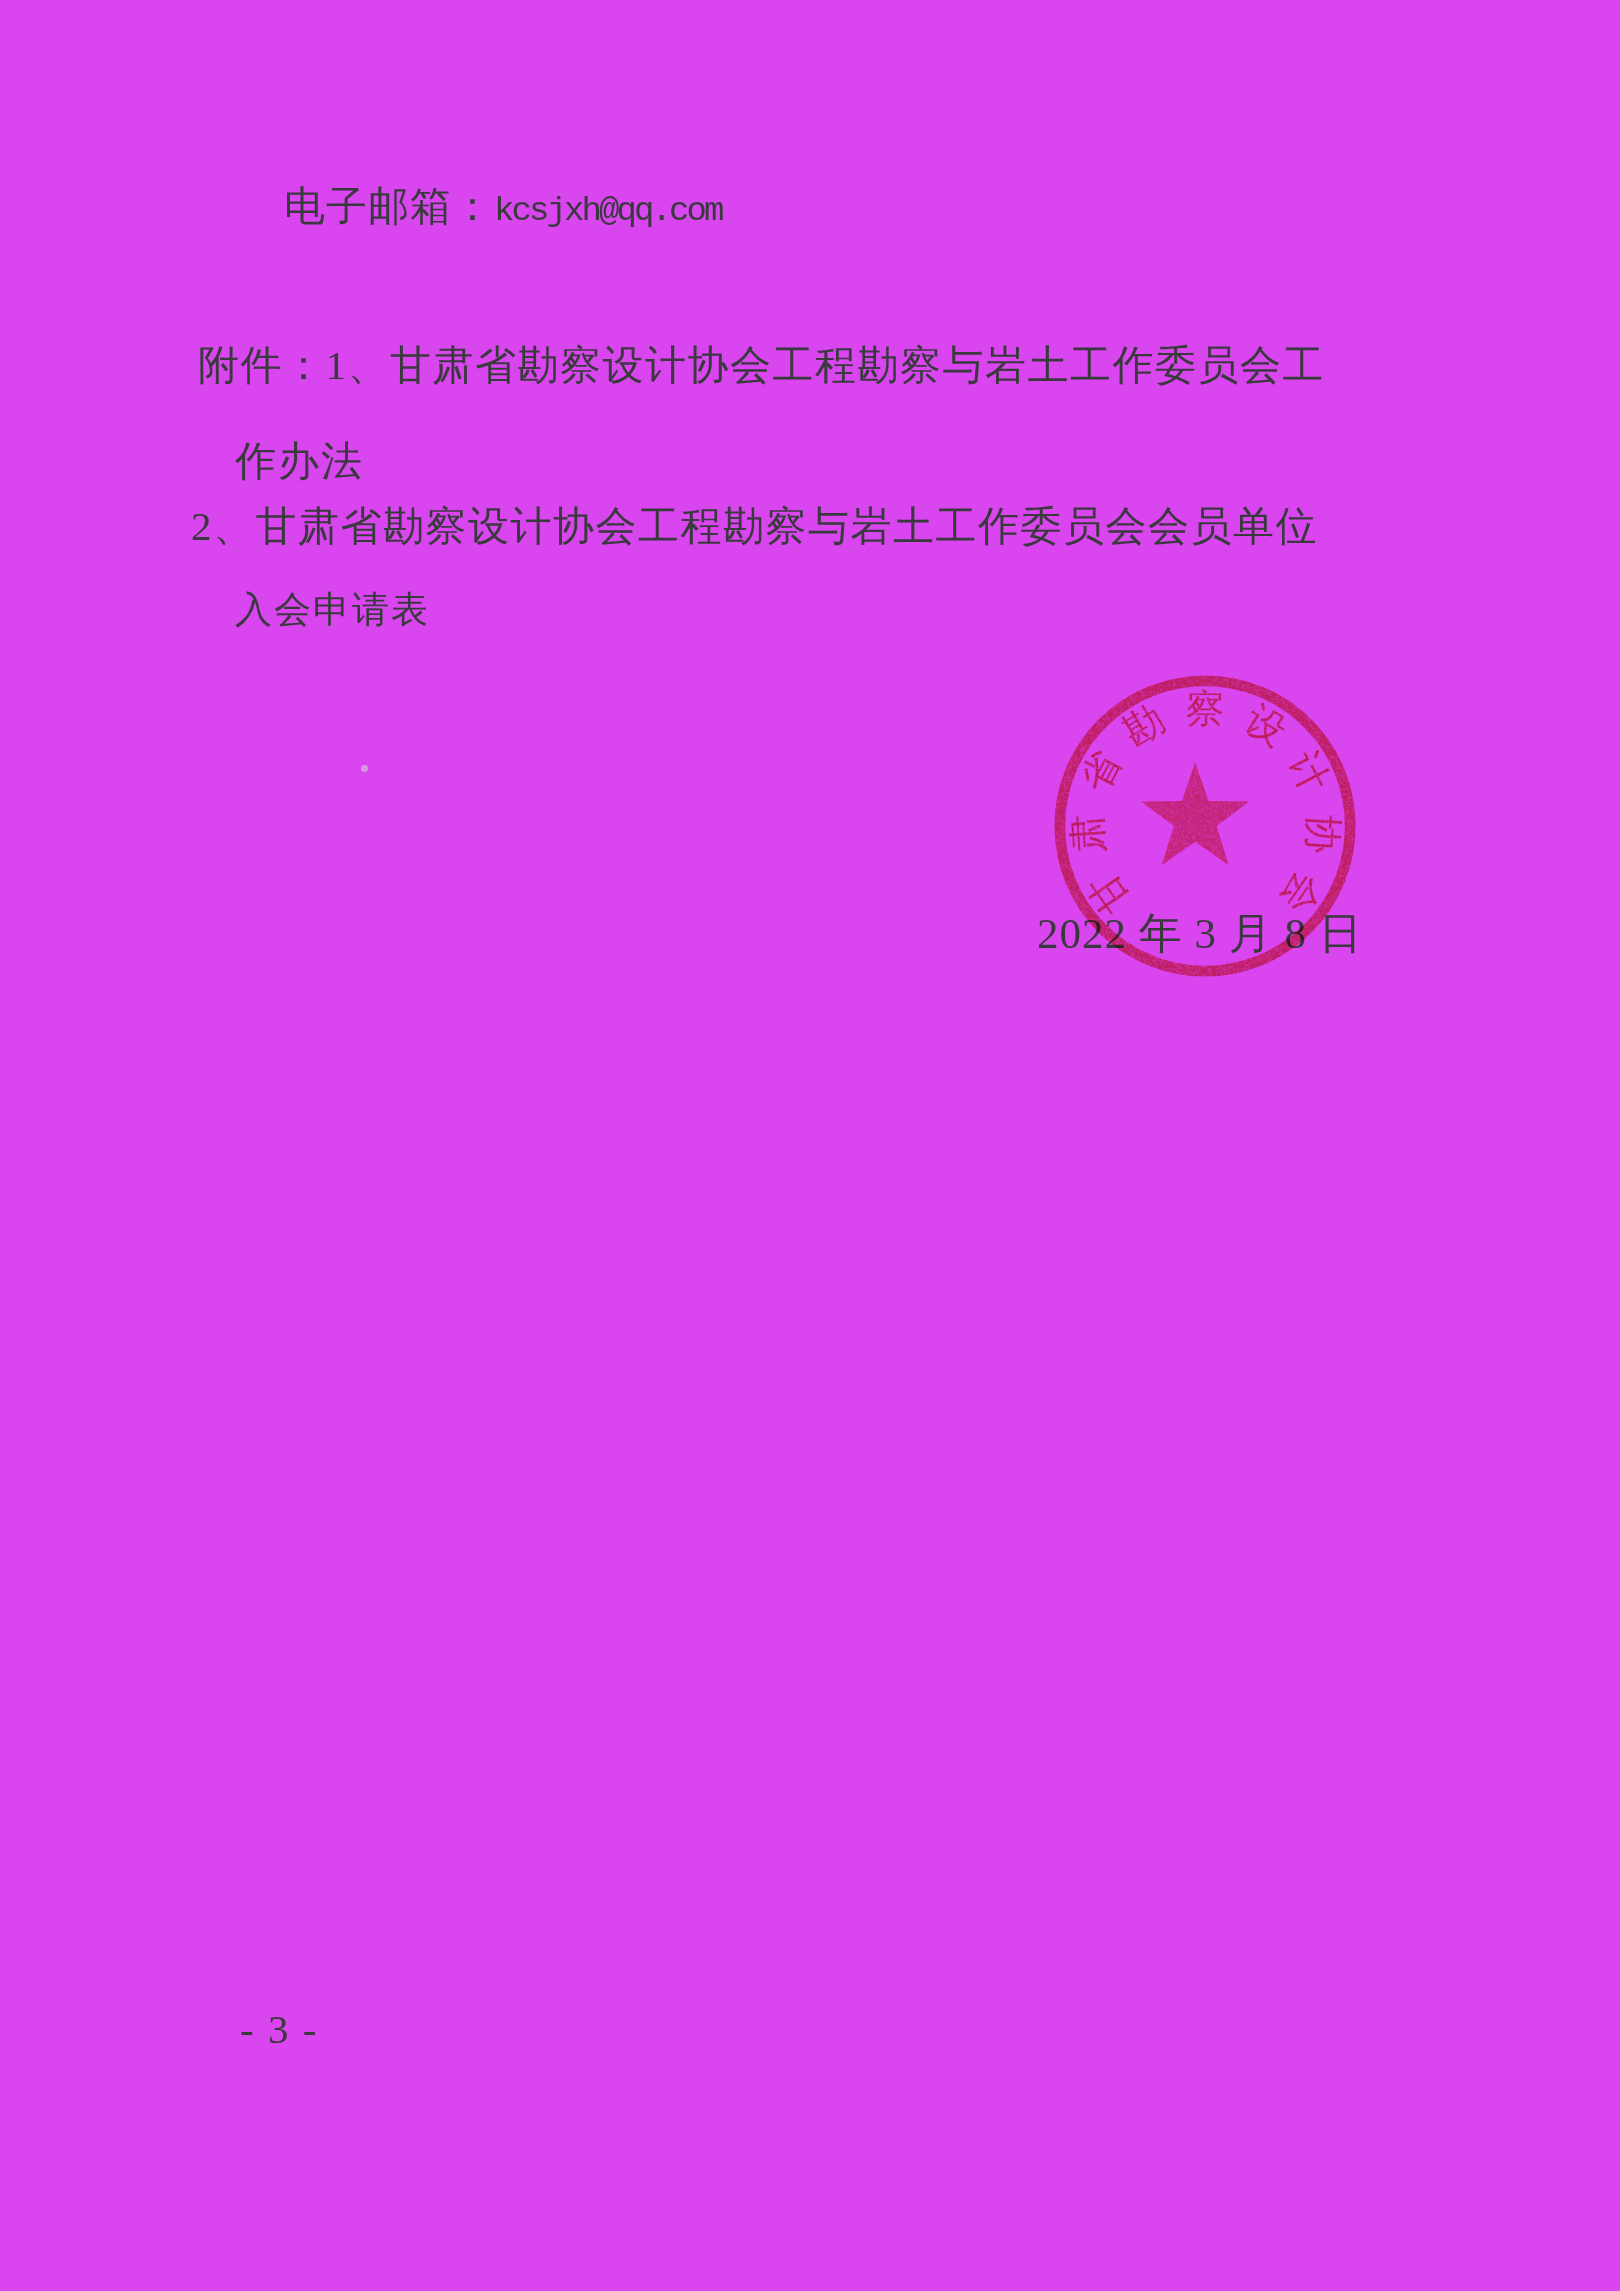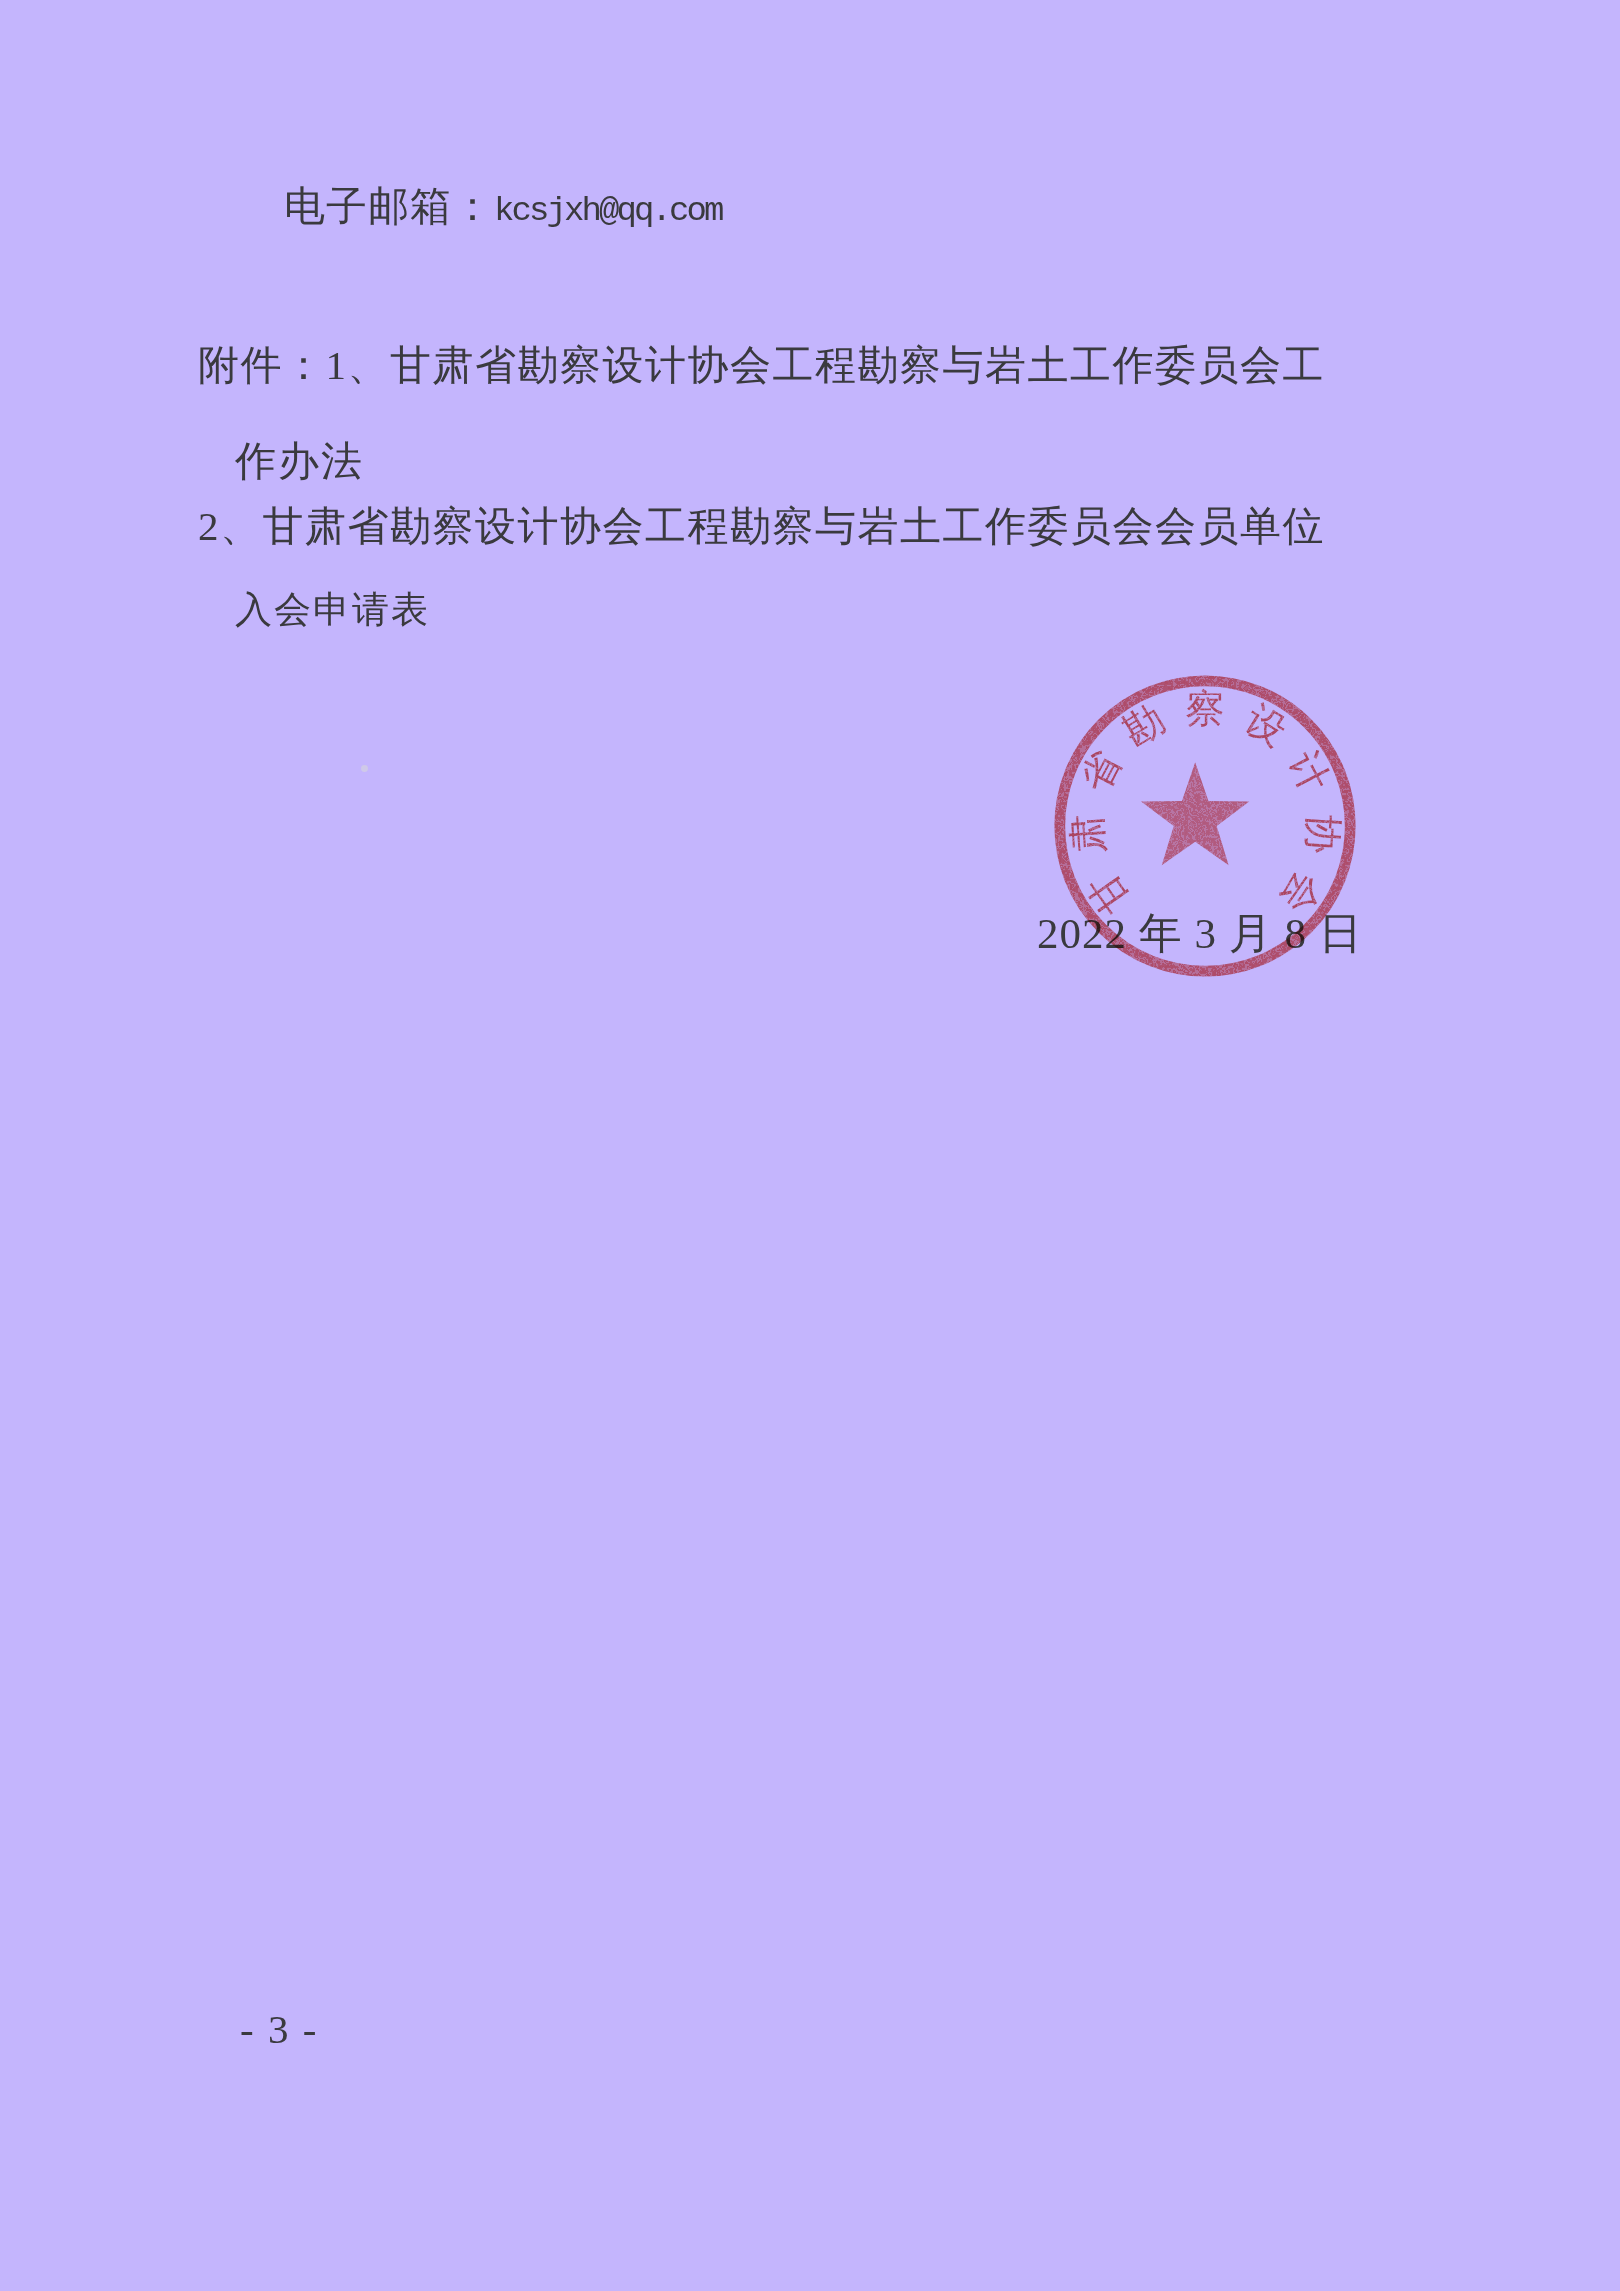--- a/index.html
+++ b/index.html
@@ -1,29 +1,29 @@
 <!DOCTYPE html>
 <html><head>
 <meta charset="utf-8">
 <style>
   html,body{margin:0;padding:0;background:#ffffff;}
   .page{
     position:relative;
     width:1620px;height:2292px;
-    background:#c4b5fd;
+    background:#d946ef;
     overflow:hidden;
     font-family:"Liberation Serif", serif;
     color:#3a3a3e;
   }
   .txt{position:absolute;white-space:pre;line-height:1.1;}
   .email-line{left:284px;top:184px;font-size:41px;letter-spacing:1px;}
   .email-value{font-family:"Liberation Mono", monospace;font-size:34px;letter-spacing:-2.9px;}
   .attach-line1{left:198px;top:343px;font-size:41px;letter-spacing:1.5px;text-align:right;}
   .attach-line2{left:235px;top:439px;font-size:41px;letter-spacing:2px;}
-  .attach-line3{left:198px;top:504px;font-size:41px;letter-spacing:1.5px;}
+  .attach-line3{left:191px;top:504px;font-size:41px;letter-spacing:1.5px;}
   .attach-line4{left:235px;top:590px;font-size:37px;letter-spacing:2px;}
   .signature-org{left:970px;top:824px;font-size:41px;letter-spacing:0px;}
   .signature-date{left:1037px;top:910px;font-size:43px;letter-spacing:1px;}
   .page-number{left:240px;top:2007px;font-size:41px;letter-spacing:2px;}
   .scan-dot{
     position:absolute;left:361px;top:765px;width:6.9px;height:6.9px;
     border-radius:50%;background:#d8d8d8;opacity:.55;
   }
   .seal{
     position:absolute;left:1048px;top:669px;width:314px;height:314px;

